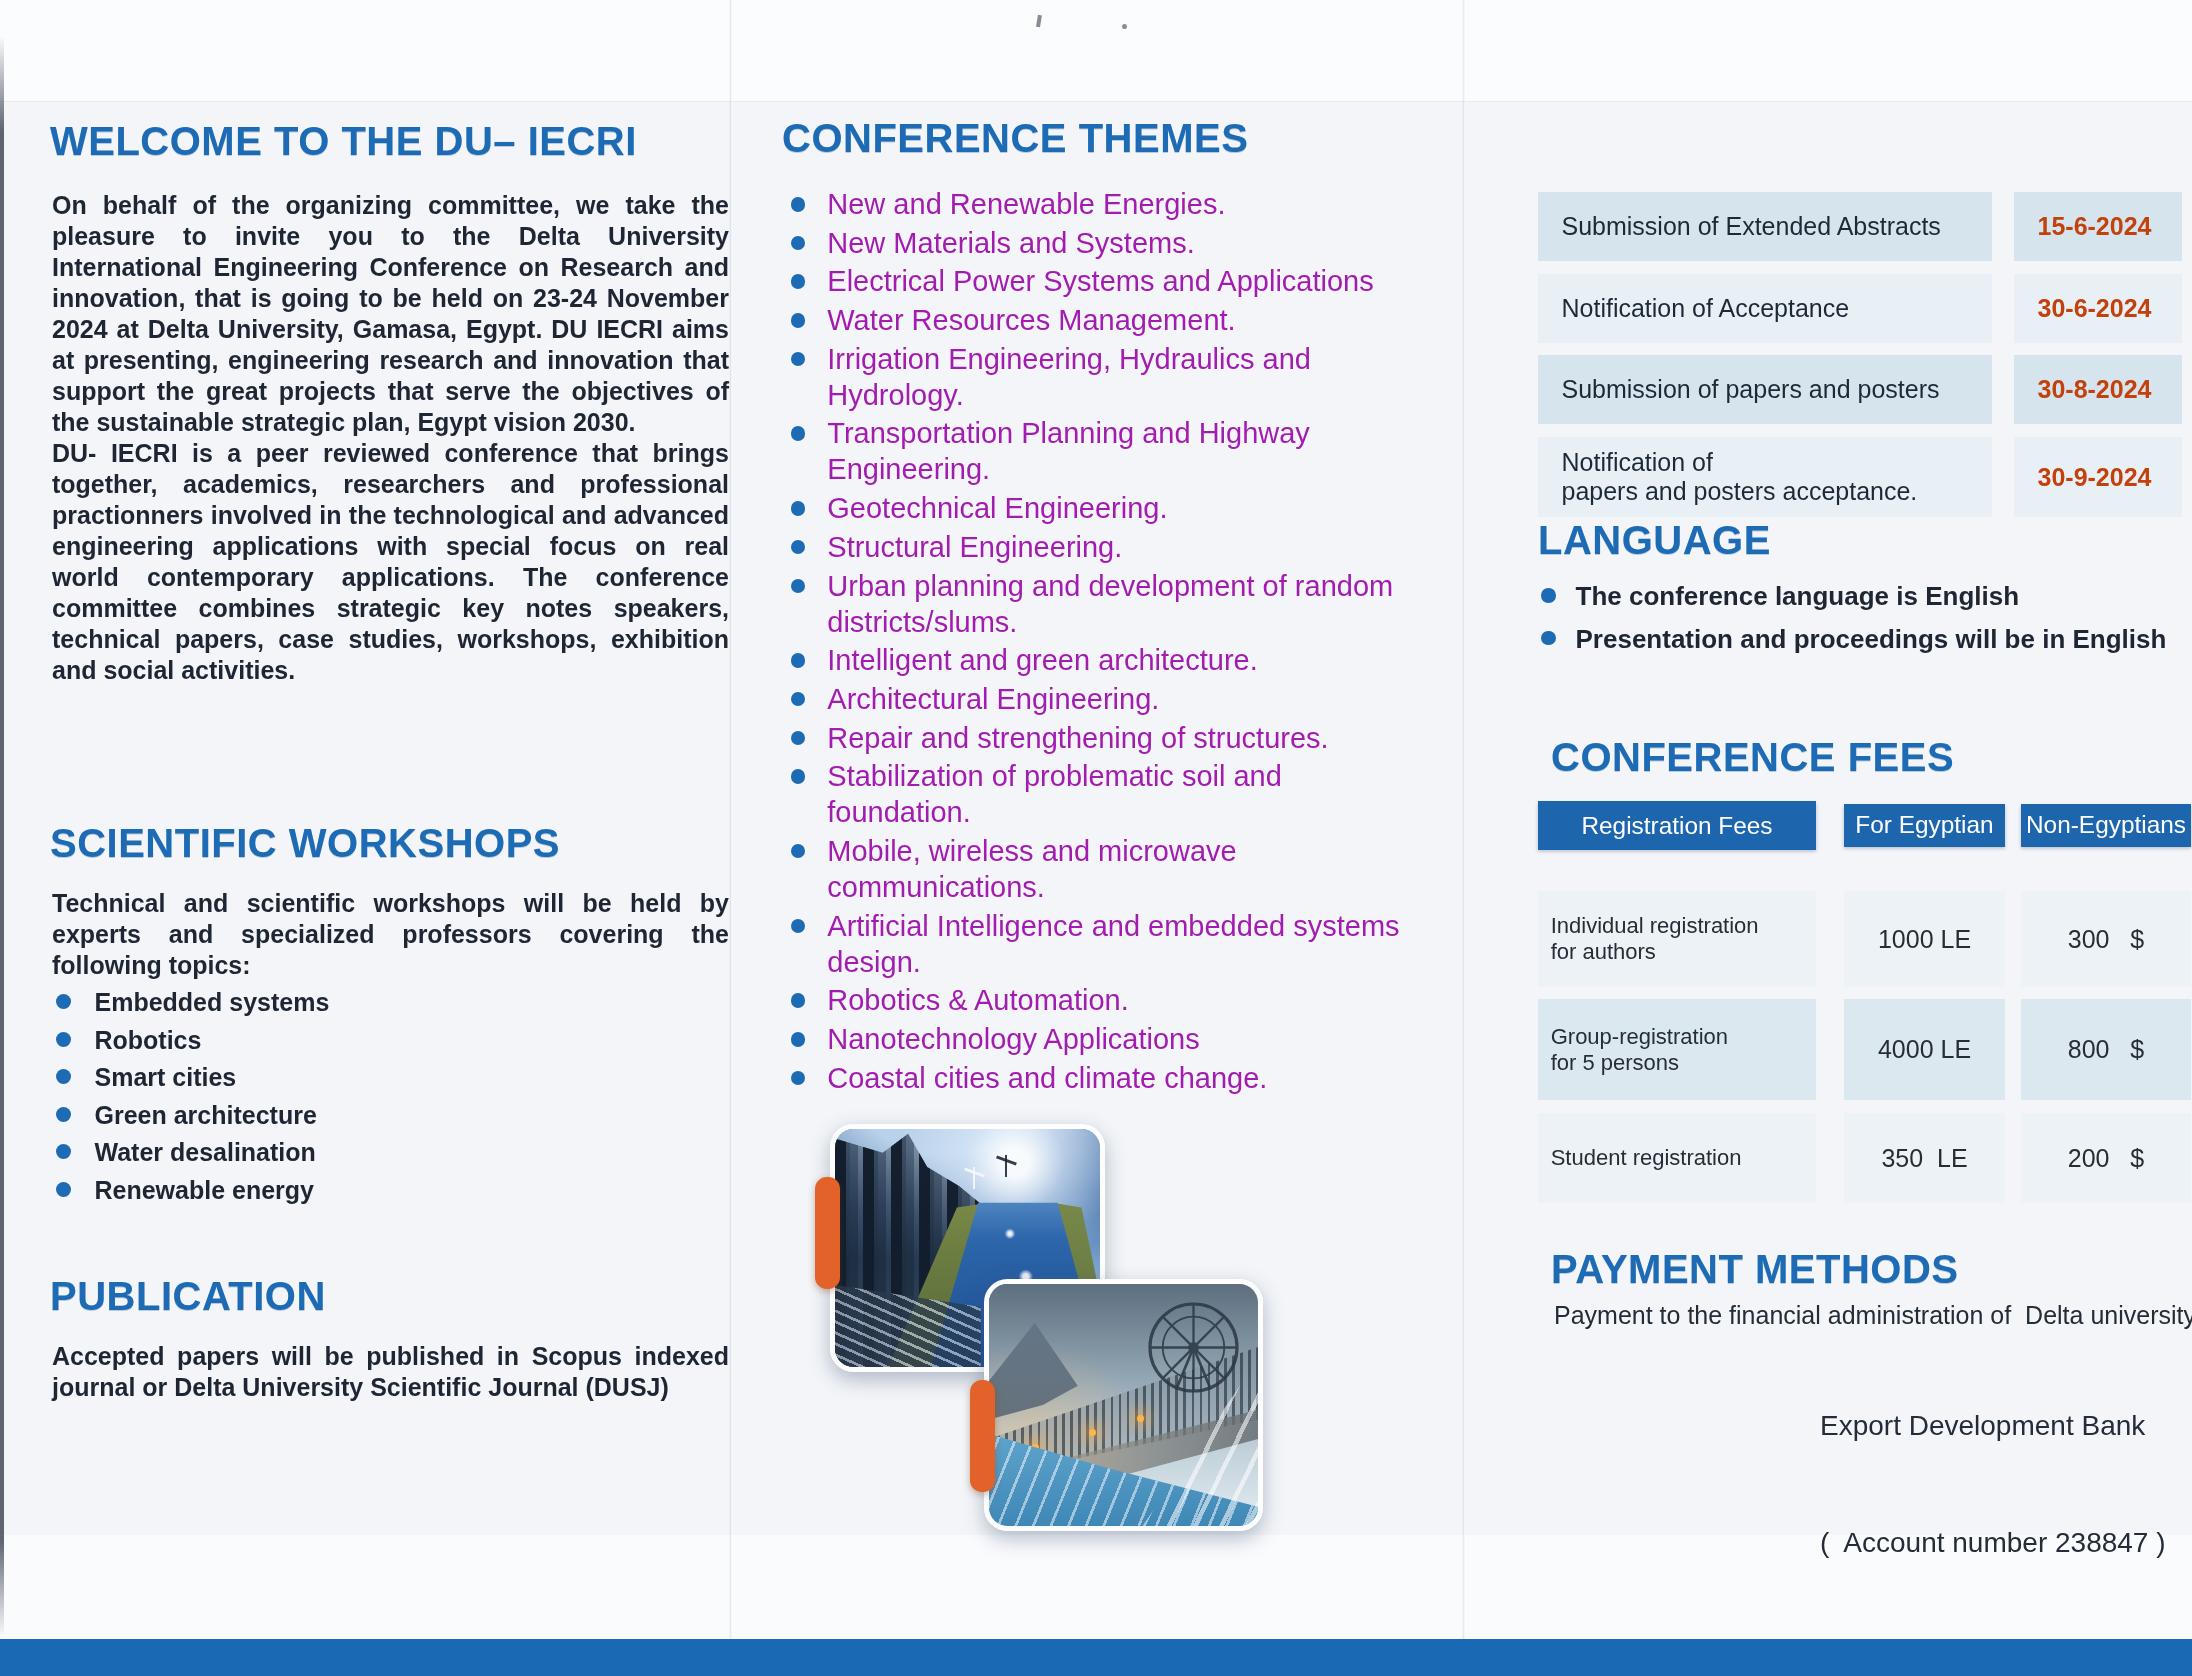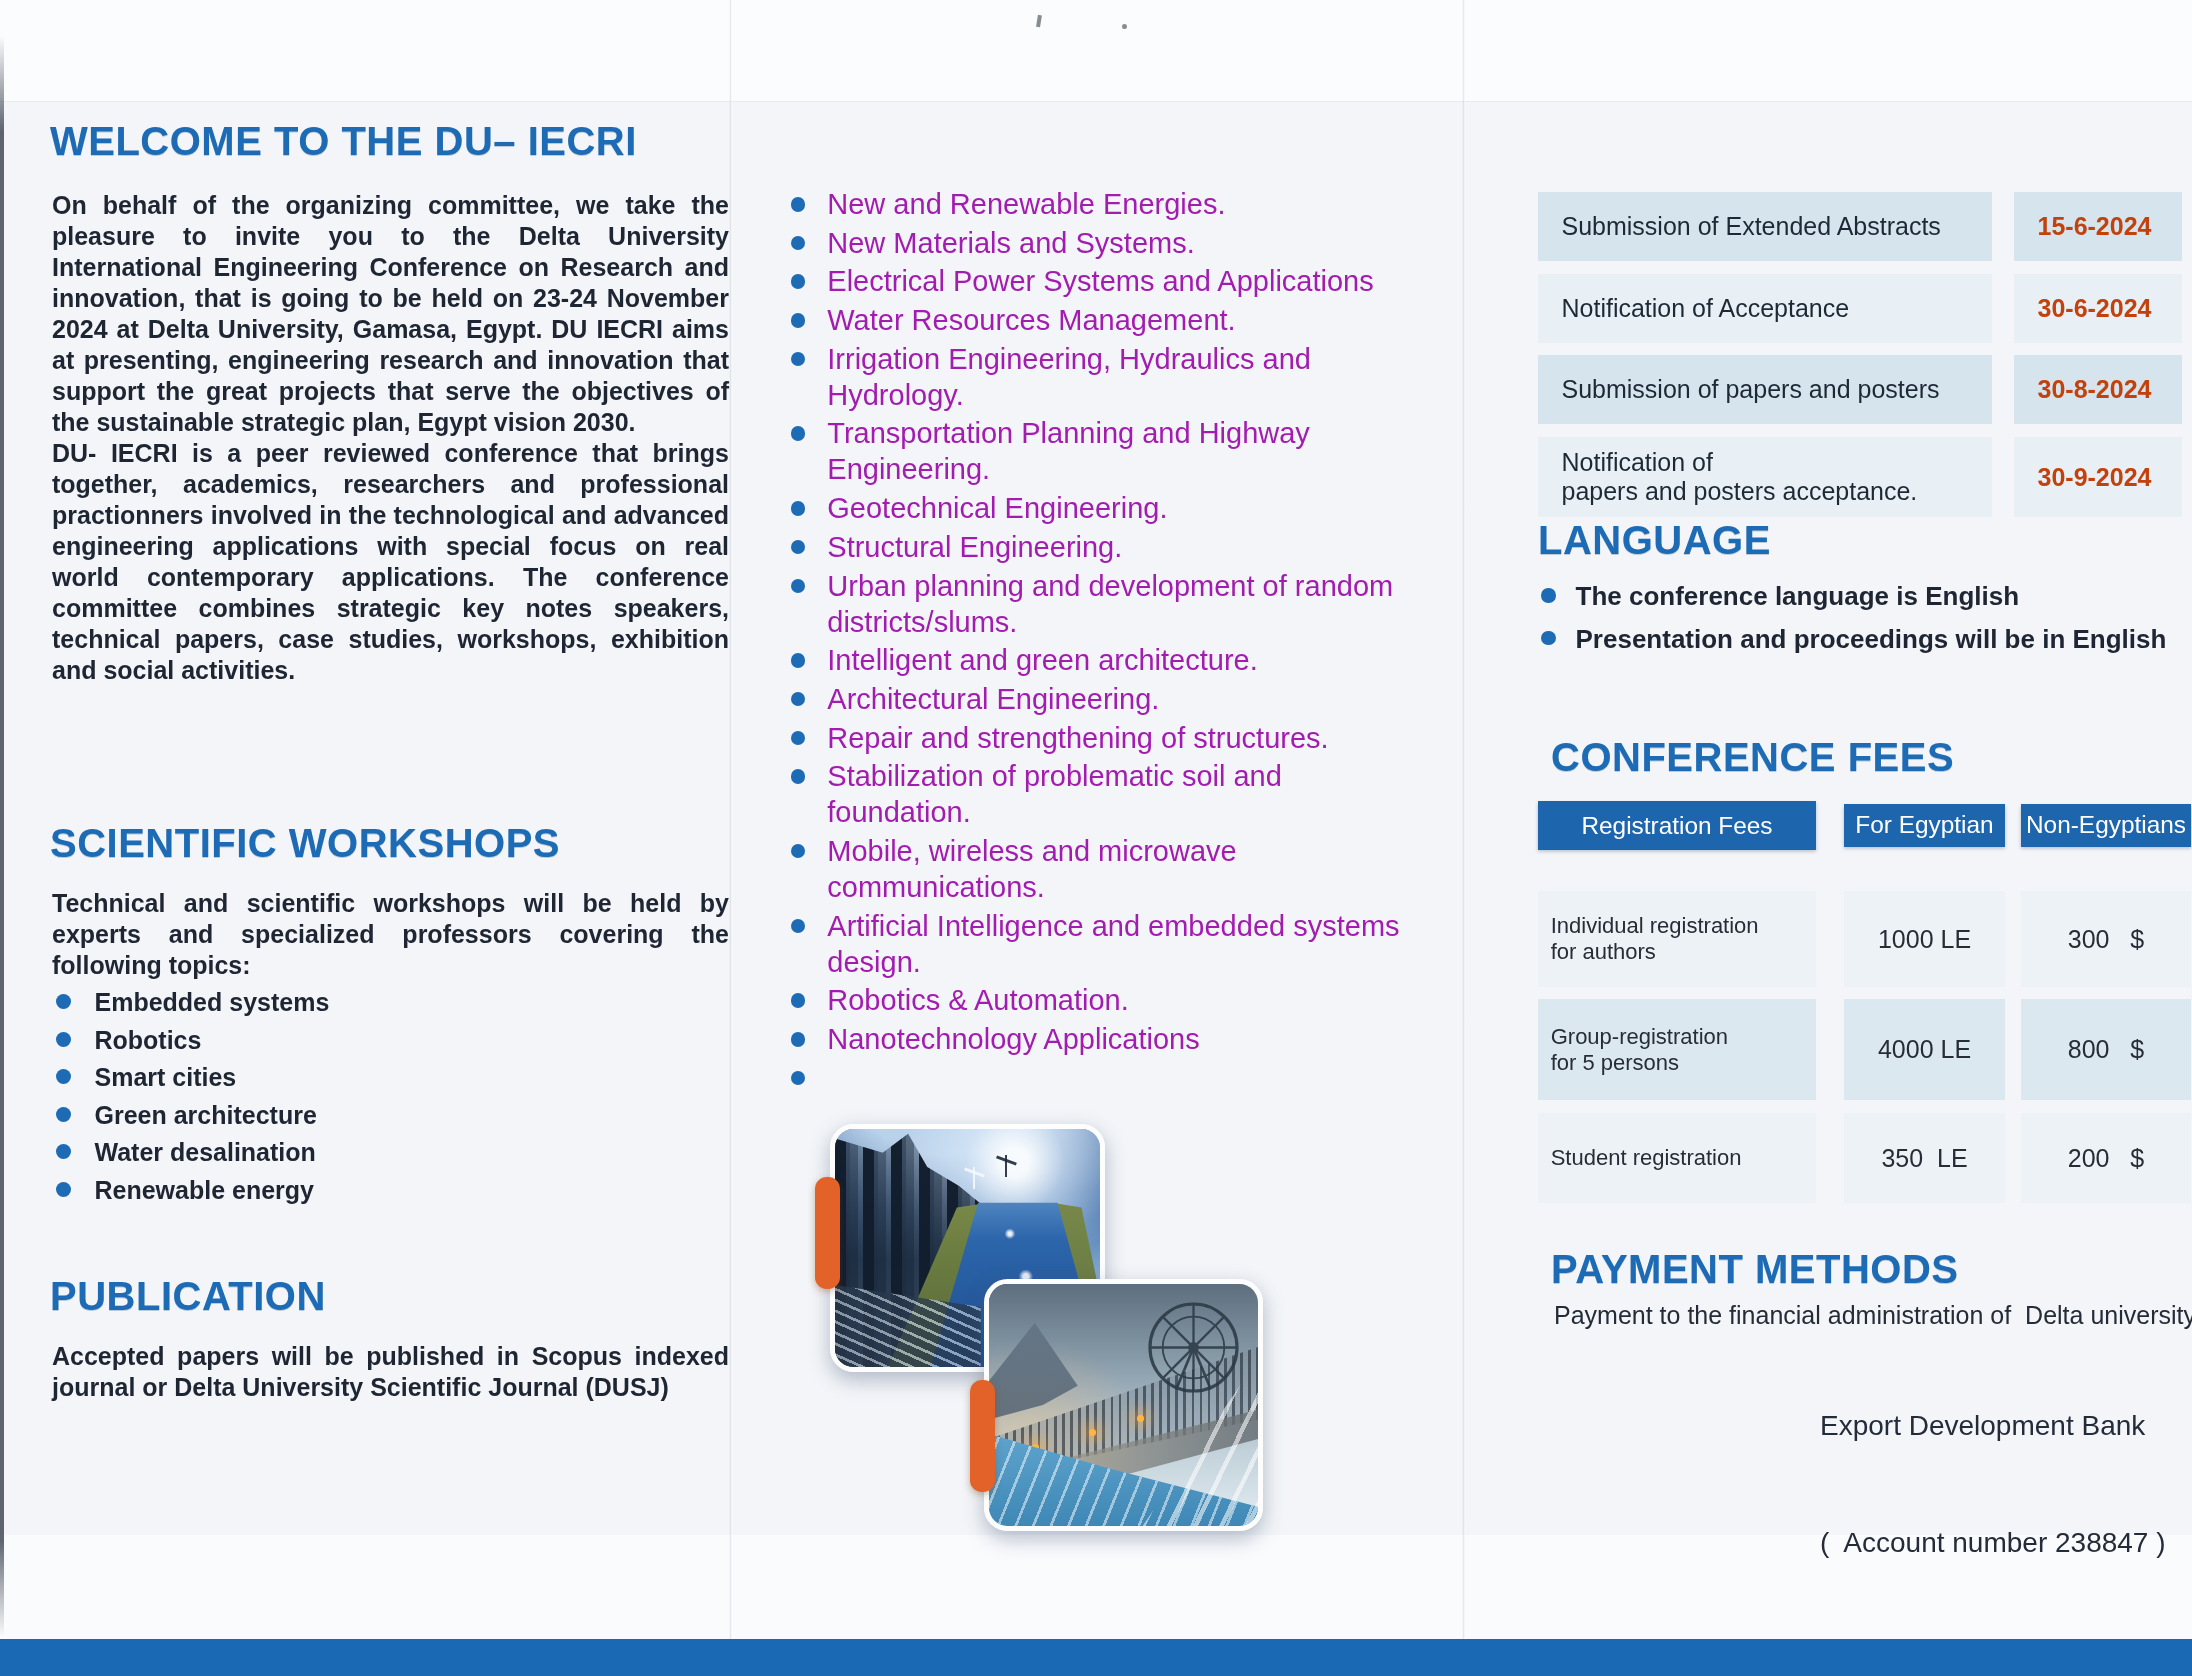--- a/index.html
+++ b/index.html
@@ -161,20 +161,21 @@
       </li>
     <li>
         <span class="dot"></span>
         <span class="txt">Renewable energy</span>
       </li>
   </ul>
 
   <h1 class="h-blue abs" style="left:50px;top:1274px;">PUBLICATION</h1>
   <p class="jtext abs" style="left:52px;top:1341px;width:677px;">Accepted papers will be published in Scopus indexed journal or Delta University Scientific Journal (DUSJ)</p>
 
+  <h1 class="h-blue abs" style="left:782px;top:116px;">CONFERENCE THEMES</h1>
   <ul class="t-list abs" style="left:789px;top:186px;">
     <li>
         <span class="dot"></span>
         <span class="txt">New and Renewable Energies.</span>
       </li>
     <li>
         <span class="dot"></span>
         <span class="txt">New Materials and Systems.</span>
       </li>
     <li>
@@ -232,20 +233,21 @@
     <li>
         <span class="dot"></span>
         <span class="txt">Robotics &amp; Automation.</span>
       </li>
     <li>
         <span class="dot"></span>
         <span class="txt">Nanotechnology Applications</span>
       </li>
     <li>
         <span class="dot"></span>
+        <span class="txt">Coastal cities and climate change.</span>
       </li>
   </ul>
 
   <div class="photo" id="photo1">
     <div class="layer sky1"></div>
     <div class="city1"></div>
     <div class="bankL1"></div>
     <div class="bankR1"></div>
     <div class="canal1"></div>
     <div class="pipes1"></div>

